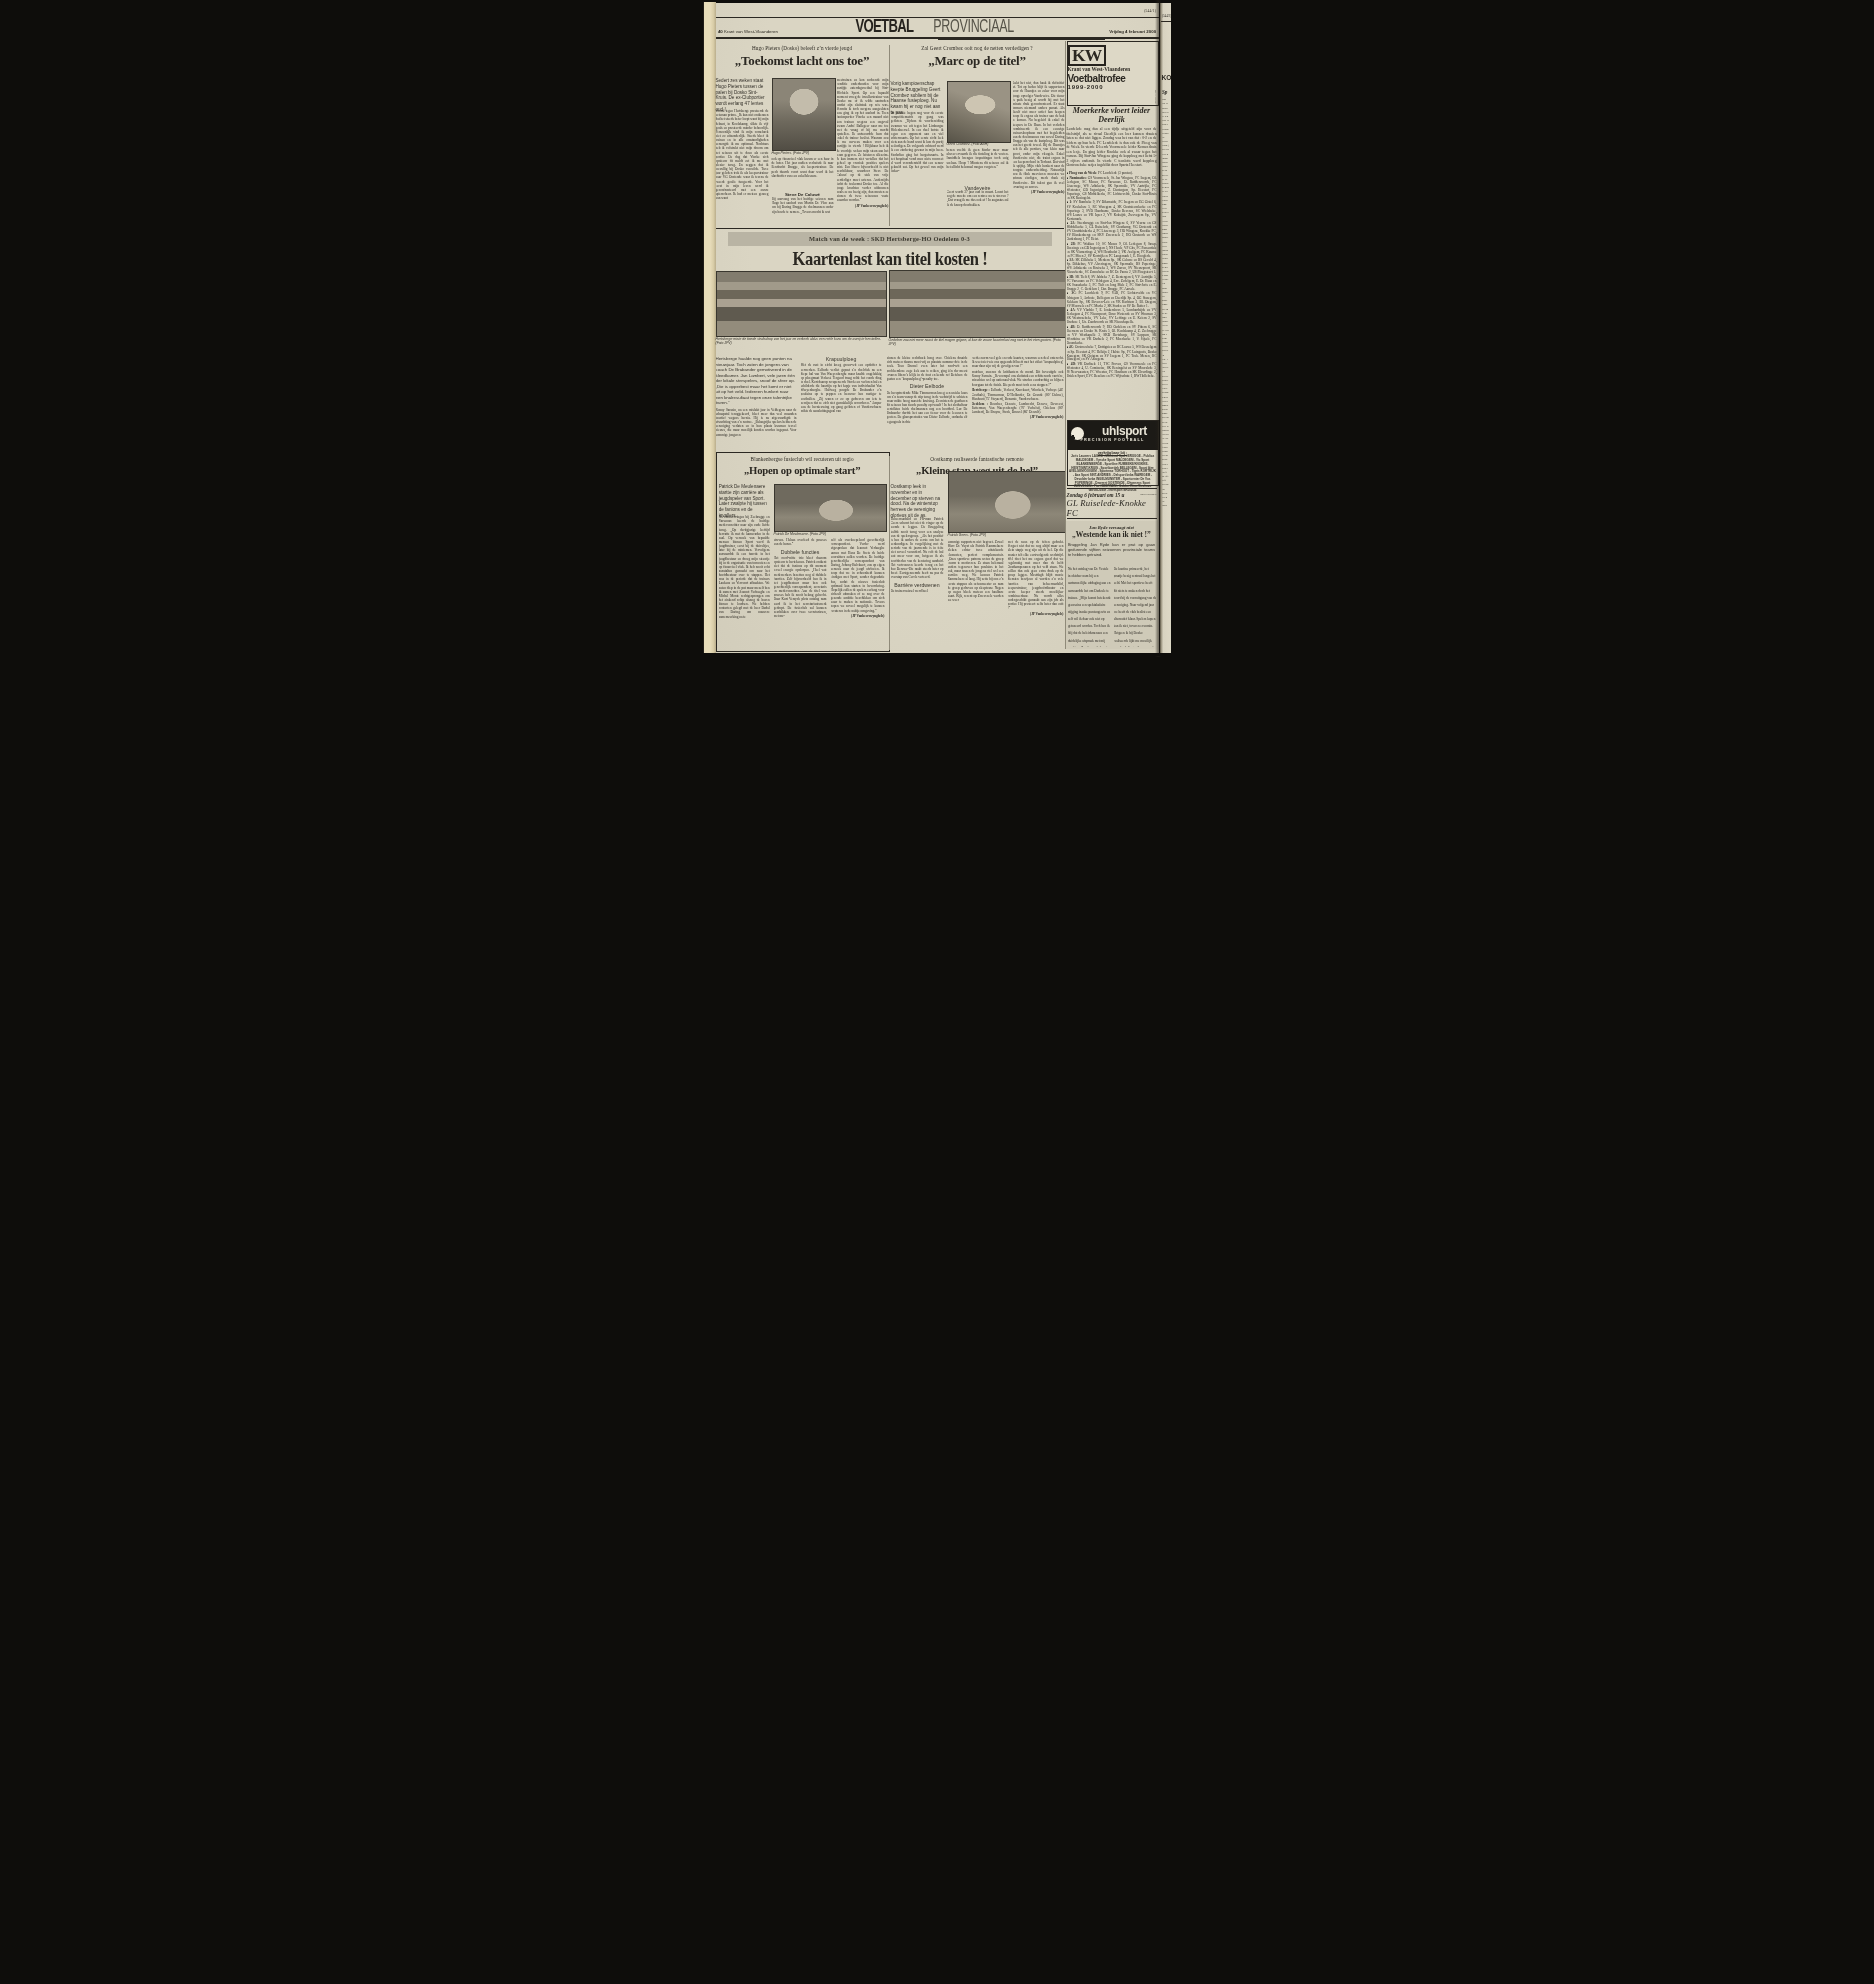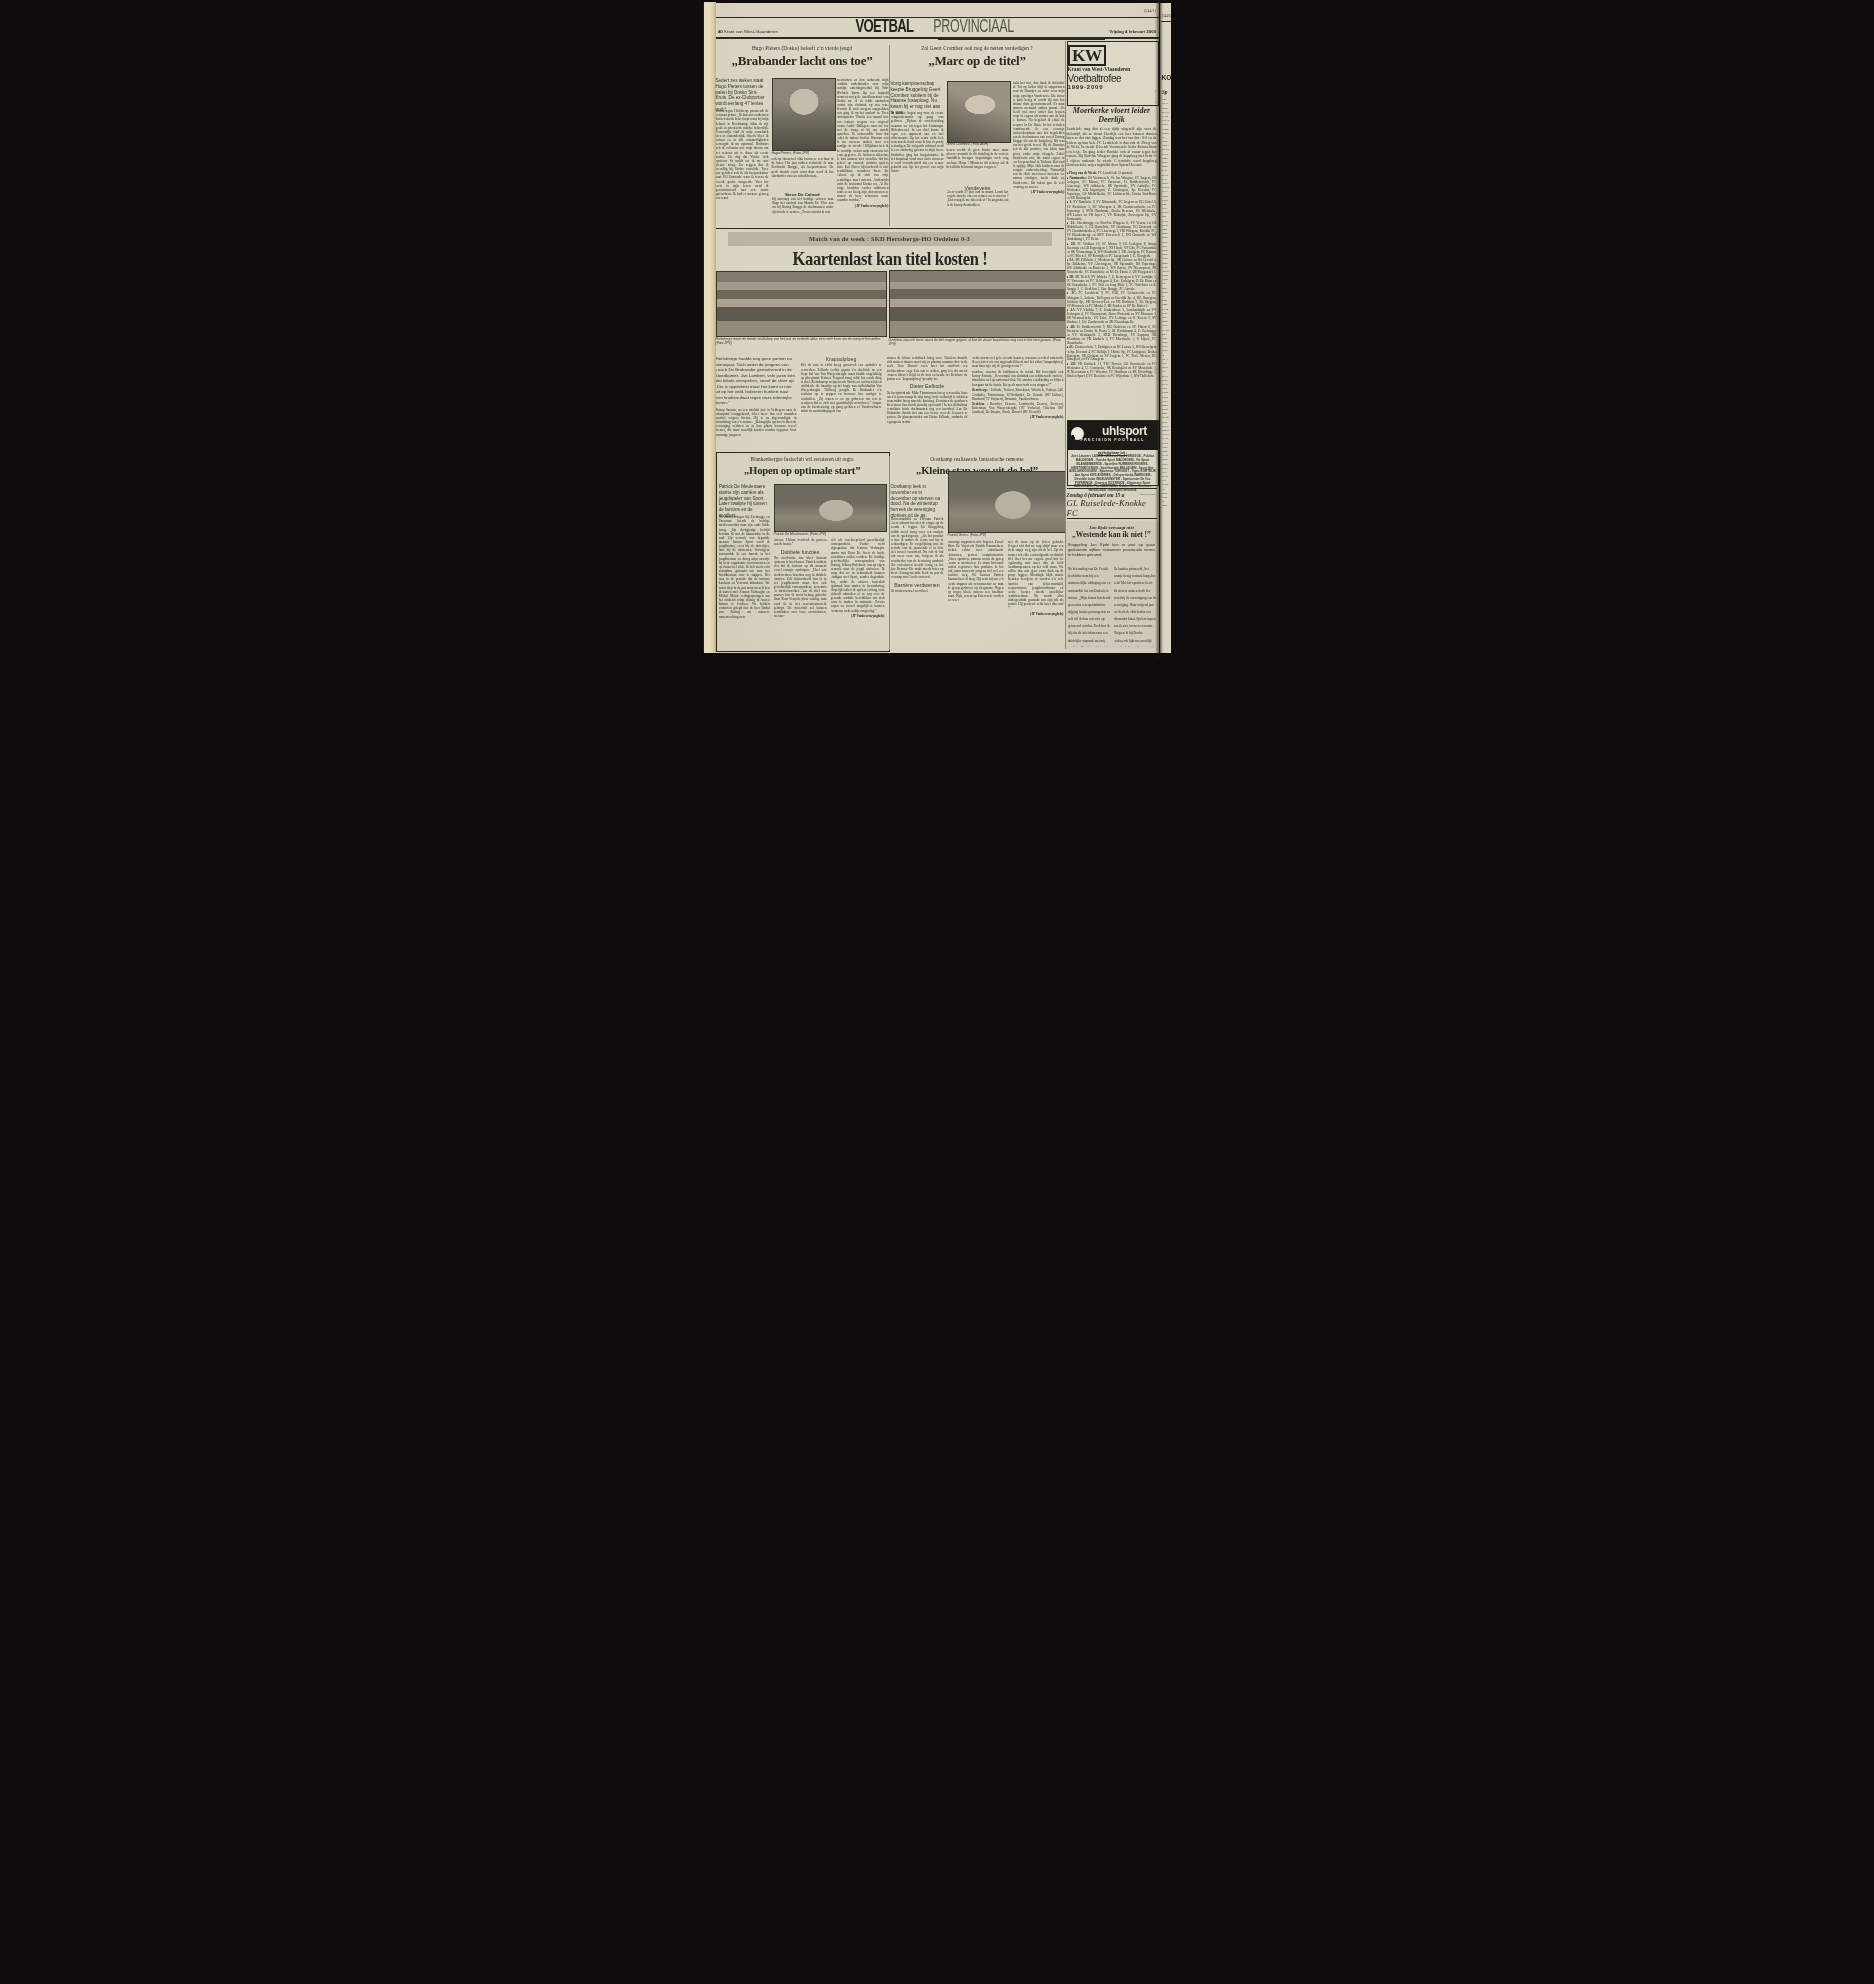--- a/index.html
+++ b/index.html
@@ -43,21 +43,21 @@
             linear-gradient(180deg,#8b8577 0 30%,#6e695d 60%,#514d44 100%);}
   .portrait2{background:radial-gradient(ellipse 40% 26% at 52% 38%,#cdc5b2 0 60%,rgba(0,0,0,0) 62%),
             linear-gradient(200deg,#9a9384 0 35%,#767062 70%,#575348 100%);}
   .team{background:linear-gradient(180deg,#827c6e 0 16%,#a19a8a 16% 28%,#6d6759 28% 42%,#aaa191 42% 55%,#5f5a4f 55% 76%,#938c7c 76% 100%);}
   .fieldphoto{background:radial-gradient(ellipse 30% 45% at 55% 55%,#b9b1a0 0 50%,rgba(0,0,0,0) 52%),
               linear-gradient(180deg,#6f6a5e 0 40%,#8d8778 70%,#7b7567 100%);}
 
   .kwbox{border:0.8px solid #2b2822;background:#ddd8c6;text-align:left;}
   .kwlogo{display:inline-block;border:2px solid #26231e;padding:0 2.4px;font-weight:bold;font-size:17.5px;line-height:.95;letter-spacing:-0.8px;}
   .kwpaper{font-weight:bold;font-size:5.2px;margin-top:0.4px;}
-  .kwtrofee{font-family:"Liberation Sans",sans-serif;font-weight:normal;font-size:10px;letter-spacing:-0.4px;margin-top:0.8px;}
+  .kwtrofee{font-family:"Liberation Sans",sans-serif;font-weight:bold;font-size:10px;letter-spacing:-0.4px;margin-top:0.8px;}
   .kwseason{font-family:"Liberation Sans",sans-serif;font-weight:bold;font-size:6px;letter-spacing:0.8px;}
   .kwcredit{position:absolute;right:0.8px;bottom:1.6px;writing-mode:vertical-rl;font-size:2px;color:#6a675c;}
 
   .lhead{font-style:italic;font-weight:bold;font-size:8px;text-align:center;line-height:1.1;}
   .lintro{font-size:3.7px;line-height:1.22;text-align:justify;}
   .stitem{font-size:3.4px;line-height:1.17;text-align:justify;margin-bottom:0.4px;}
   .stitem .sq{font-size:2.8px;}
 
   .matchbar{background:#b9b4a4;text-align:center;font-size:6.4px;letter-spacing:0.2px;line-height:2.2;
             font-weight:bold;color:#3c392f;}
@@ -109,21 +109,21 @@
       <span class="m1">VOETBAL</span>
       <span class="m2">PROVINCIAAL</span>
     </div>
     <div class="abs infoline sans" style="left:2.4px;top:26px;"><b>40</b>&nbsp;<span>Krant van West-Vlaanderen</span></div>
     <div class="abs infoline sans" style="right:2.4px;top:26px;font-weight:bold;">Vrijdag 4 februari 2000</div>
     <div class="rule" style="left:0;top:34px;width:443px;height:0.4px;"></div>
     <div class="rule" style="left:0;top:35px;width:443px;height:0.4px;"></div>
     <div class="rule" style="left:222px;top:34px;width:167px;height:2.4px;"></div>
 
     <div class="abs kicker" style="left:0;top:42px;width:173px;">Hugo Pieters (Dosko) beleeft z’n vierde jeugd</div>
-    <div class="abs headline1" style="left:0;top:50px;width:173px;">„Brabander lacht ons toe”</div>
+    <div class="abs headline1" style="left:0;top:50px;width:173px;">„Toekomst lacht ons toe”</div>
     <div class="abs lead" style="left:0;top:75px;width:53px;">Sedert zes weken staat Hugo Pieters tussen de palen bij Dosko Sint-Kruis. De ex-Clubportier wordt eerlang 47 lentes oud !</div>
     <div class="abs body" style="left:0;top:106px;width:53px;height:116px;overflow:hidden;">Vooral tegen Hertsberge presteerde de veteraan prima. „Ik kan niet ontkennen dat het steeds beter loopt want bij mijn debuut, in Koolskamp, slikte ik vijf goals en presteerde minder behoorlijk. Persoonlijk vind ik mijn comeback niet zo uitzonderlijk. Steeds bleef ik trainen en in alle omstandigheden verzorgde ik me optimaal. Nochtans heb ik volstrekt niet mijn droom om het seizoen uit te doen als eerste portier. De dag dat Vincke zich opnieuw fit meldt zet ik me met plezier terug. En zeggen dat ik toevallig bij Dosko verzeilde. Twee jaar geleden trok ik als keeperstrainer naar VG Oostende waar ik tevens de tweede goalie fungeerde. Voor het eerst in mijn leven werd ik geconfronteerd met een zware spierscheur. Ik had er meteen genoeg van want</div>
     <div class="abs photo portrait" style="left:56px;top:75px;width:62px;height:71px;"></div>
     <div class="abs caption" style="left:56px;top:148px;width:62px;">Hugo Pieters. (Foto JPV)</div>
     <div class="abs body" style="left:56px;top:154px;width:62px;">ook op financieel vlak kwam er een haar in de boter. Het jaar nadien verhuisde ik naar Eendracht Brugge, als keeperstrainer. De pech duurde voort want daar werd ik het slachtoffer van een enkelblessure.</div>
     <div class="abs subheadB" style="left:56px;top:187px;width:62px;">Steve De Caluwé</div>
     <div class="abs body" style="left:56px;top:194px;width:62px;height:29px;overflow:hidden;">Bij aanvang van het huidige seizoen nam Hugo het aanbod van Martin De Vloo aan om bij Daring Brugge de doelmannen onder zijn hoede te nemen. „Tevens mocht ik wat</div>
     <div class="abs" style="left:121px;top:75px;width:52px;height:148px;overflow:hidden;">
       <span class="body" style="display:block;">meetrainen en kon zodoende mijn conditie onderhouden voor mijn partijtje zaterdagvoetbal bij Sint-Michiels Sport. Op een bepaald moment vroeg de invallerstrainer van Dosko me of ik wilde aantreden omdat zijn sluitstuk op reis was. Vermits ik toch nergens aangesloten was ging ik op het aanbod in. Toen fanionportier Vincke een maand niet kon trainen wegens een ongeval kwam André Ballegeer naar me toe met de vraag of hij me mocht opstellen. Ik antwoordde hem dat enkel de trainer beslist. Waarom zou ik me nerveus maken voor een partijtje in vierde ! Blijkbaar heb ik de voorbije weken mijn steun aan het team gegeven. Ze luisteren alleszins. Je kan immers niet vertellen dat het geheel op cruciale posities spelers mist. Een libero bijvoorbeeld is niet beschikbaar, waardoor Steve De Caluwé op de stek van vrije verdediger moet acteren. Anderzijds lacht de toekomst Dosko toe. Al die jonge krachten verder uitbouwen zoals ze nu bezig zijn, dan moeten ze binnen de twee seizoenen vaste waarden worden.”</span>
       <div class="byline">(JP Vanheerswynghels)</div>

